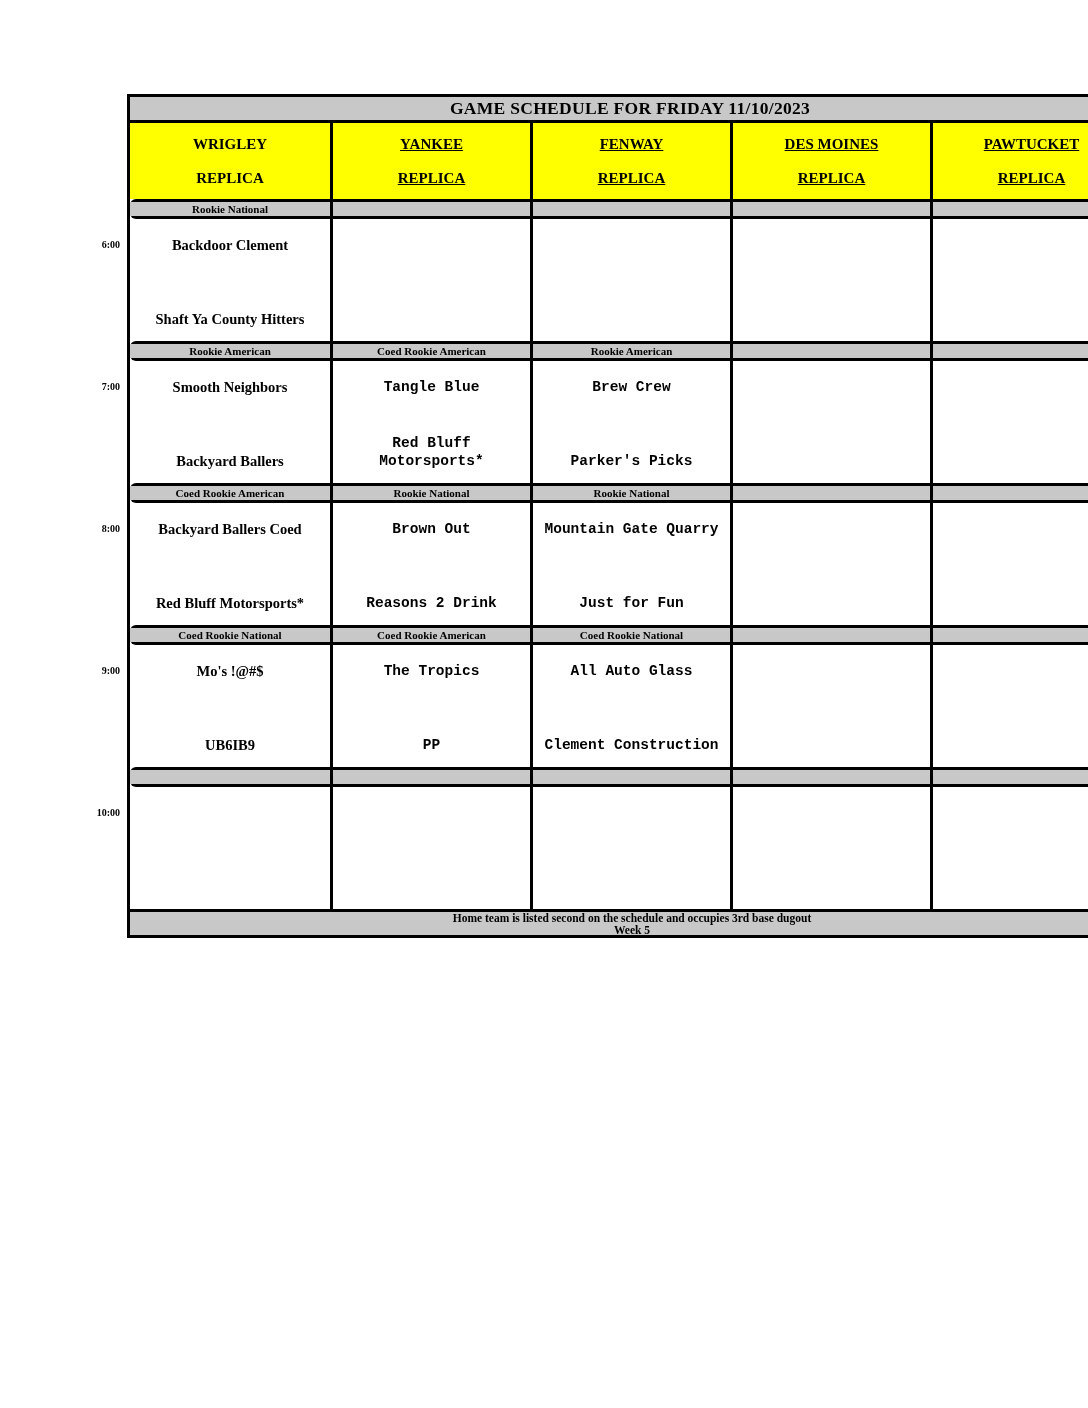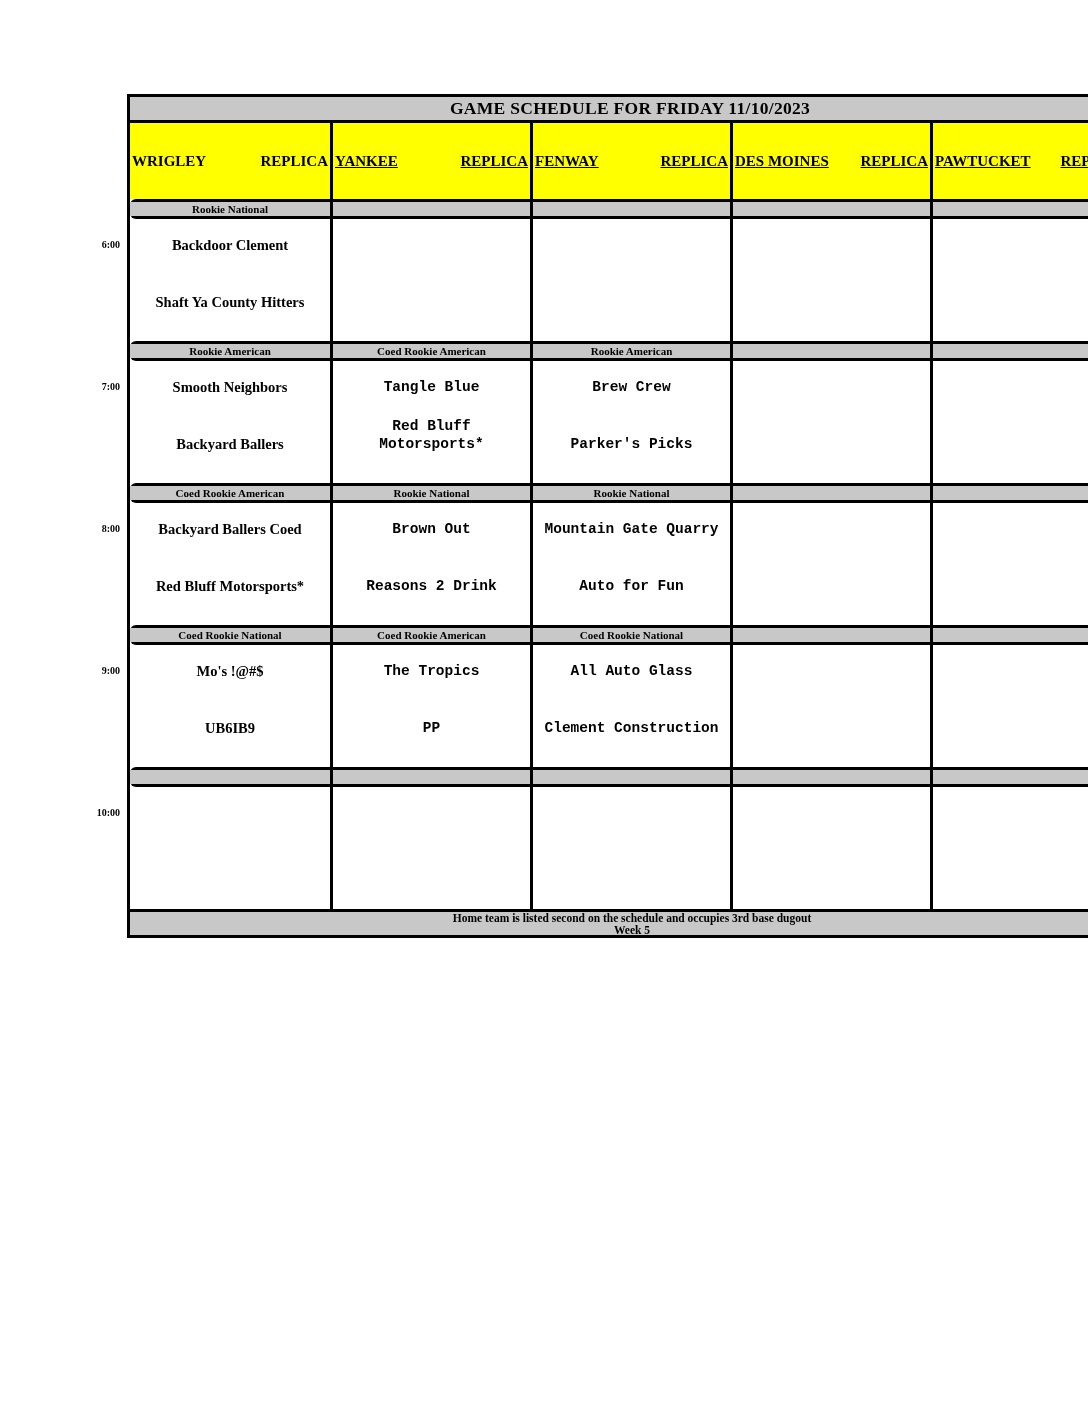--- a/index.html
+++ b/index.html
@@ -36,21 +36,21 @@
     border-bottom: 3px solid var(--border);
   }
   .header-row {
     display: grid;
     grid-template-columns: repeat(5, 1fr);
     height: 76px;
   }
   .hcell {
     background: var(--header-bg);
     display: flex;
-    flex-direction: row;
+    flex-direction: column;
     justify-content: space-between;
     align-items: center;
     padding: 13px 2px 12px;
     font-size: 15px;
     overflow: hidden;
   }
   .hcell + .hcell { border-left: 3px solid var(--border); text-decoration: underline; }
   .lrow {
     display: grid;
     grid-template-columns: repeat(5, 1fr);
@@ -72,21 +72,21 @@
     grid-template-columns: repeat(5, 1fr);
     height: 122px;
     background: #fff;
   }
   .gcell {
     position: relative;
     display: flex;
     flex-direction: column;
     justify-content: space-between;
     align-items: center;
-    padding: 17px 3px 30px;
+    padding: 17px 3px 13px;
     overflow: visible;
   }
   .gcell + .gcell { border-left: 3px solid var(--border); font-family: Liberation Mono, monospace; }
   .away, .home {
     font-size: 14.5px;
     line-height: 18px;
     text-align: center;
     min-height: 18px;
   }
   .time {
@@ -213,21 +213,21 @@
           <div class="time">8:00</div>
           <div class="away">Backyard Ballers Coed</div>
           <div class="home">Red Bluff Motorsports*</div>
         </div>
         <div class="gcell">
           <div class="away">Brown Out</div>
           <div class="home">Reasons 2 Drink</div>
         </div>
         <div class="gcell">
           <div class="away">Mountain Gate Quarry</div>
-          <div class="home">Auto for Fun</div>
+          <div class="home">Just for Fun</div>
         </div>
         <div class="gcell">
           <div class="away"></div>
           <div class="home"></div>
         </div>
         <div class="gcell">
           <div class="away"></div>
           <div class="home"></div>
         </div>
       </div>

